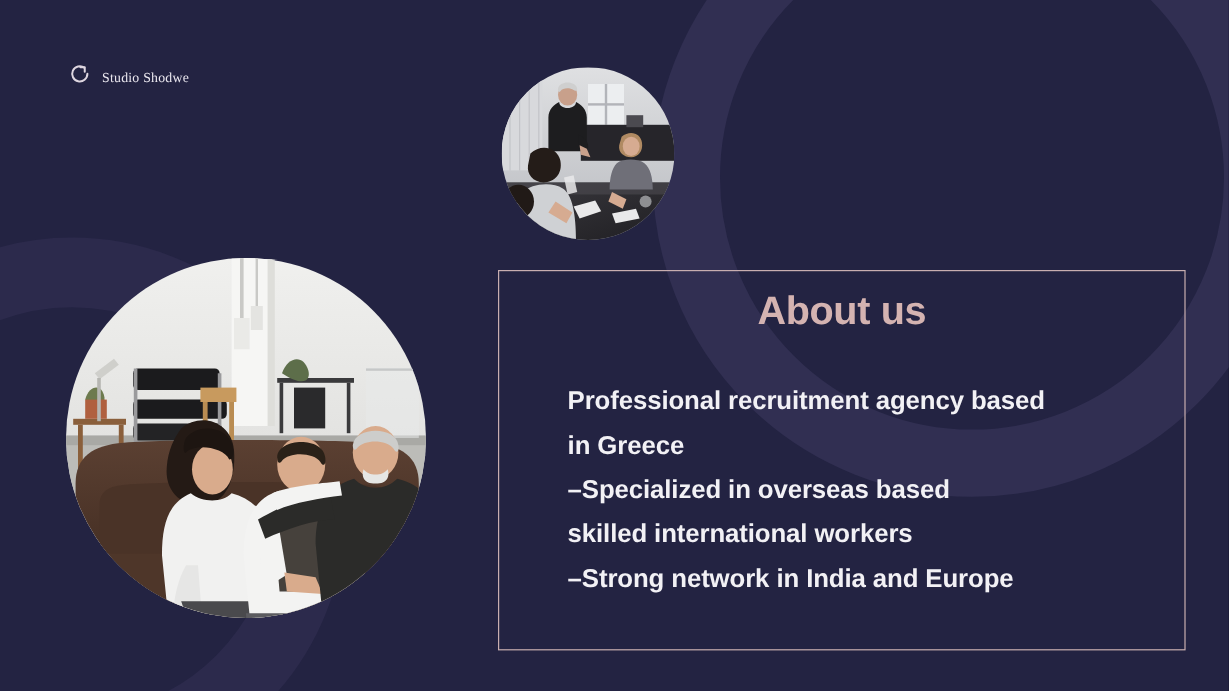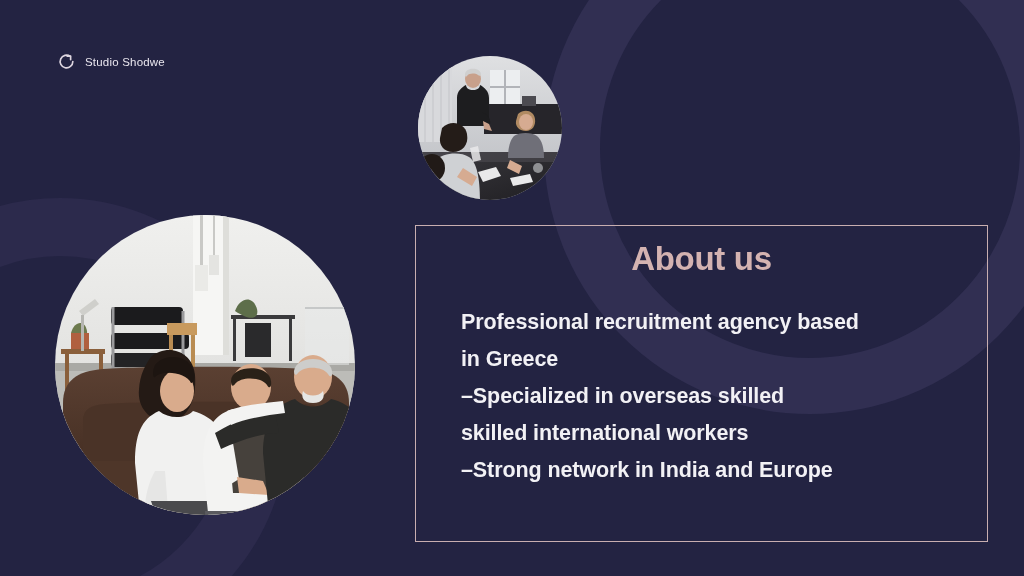--- a/index.html
+++ b/index.html
@@ -37,22 +37,23 @@
     top: 198px;
     border: 58px solid #2c2a4c;
   }
 
   
   #logo {
     position: absolute;
     left: 57px;
     top: 52px;
     display: flex;
-    align-items: center;
+    align-items: flex-end;
     gap: 9px;
+    font-family: Liberation Serif, serif;
   }
   #logo .glyph {
     width: 19px;
     height: 19px;
     display: block;
   }
   #logo .wordmark {
     color: #e9e6ee;
     font-size: 11.5px;
     letter-spacing: .2px;
@@ -92,21 +93,21 @@
   #about-title {
     margin: 1px;
     padding: 13px 0 0 0;
     text-align: center;
     color: #d4b3b1;
     font-size: 33px;
     font-weight: bold;
     letter-spacing: -0.3px;
   }
   #about-body {
-    margin: 4px;
+    margin: 16px;
     padding: 22px 8px 0 41px;
     color: #f2f1f5;
     font-size: 21.5px;
     font-weight: bold;
     line-height: 1.72;
     letter-spacing: -0.1px;
   }
   #about-body .line { display: block; }
 </style>
 </head>
@@ -297,19 +298,19 @@
 
       <path d="M172 196c14-6 38-8 56-10l2 12c-18 2-40 6-54 12z" fill="#f3f3f2"></path>
     </svg>
   </div>
 
   <div id="about-card">
     <h1 id="about-title">About us</h1>
     <div id="about-body">
       <span class="line">Professional recruitment agency based</span>
       <span class="line">in Greece</span>
-      <span class="line">–Specialized in overseas skilled</span>
+      <span class="line">–Specialized in overseas based</span>
       <span class="line">skilled international workers</span>
       <span class="line">–Strong network in India and Europe</span>
     </div>
   </div>
 
 </div>
 
 </body></html>

